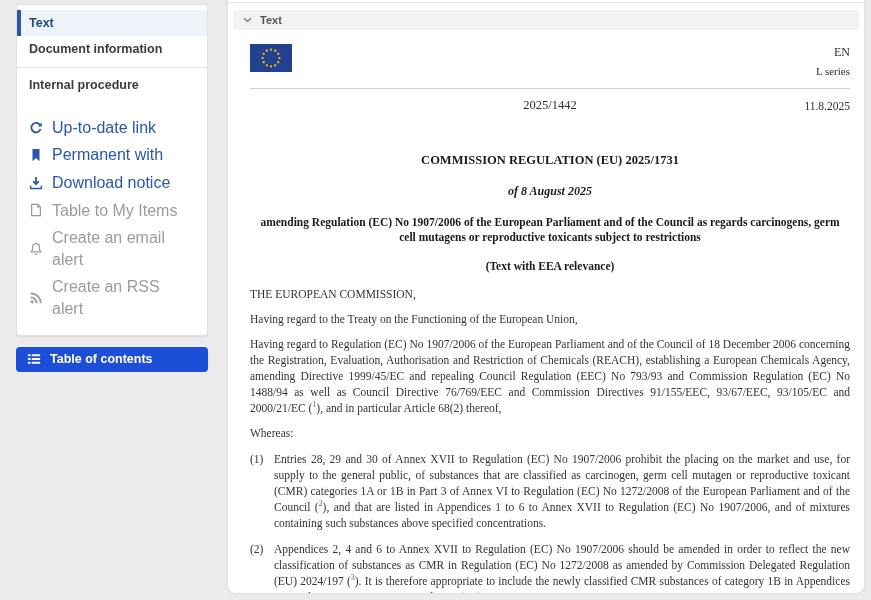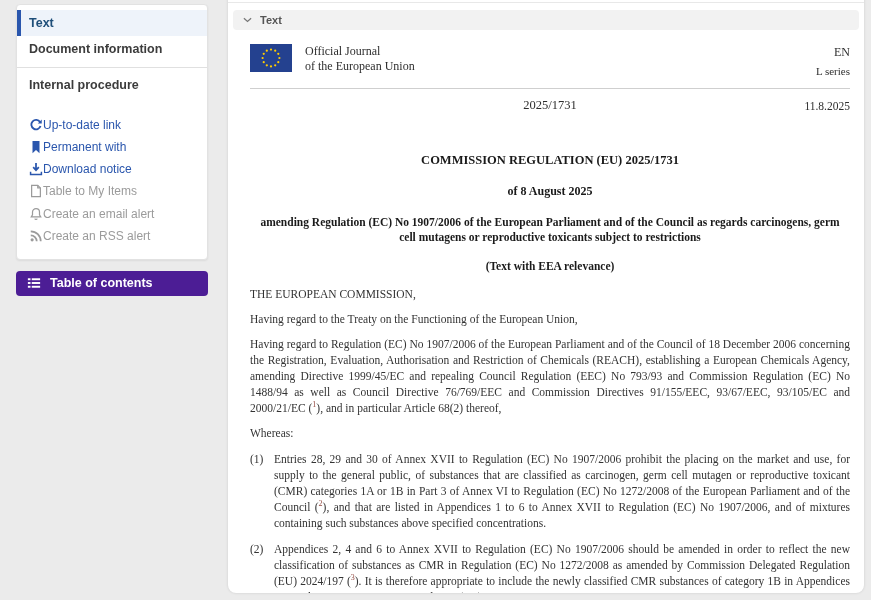--- a/index.html
+++ b/index.html
@@ -30,35 +30,35 @@
   }
   .nav-item.active {
     color:#1e4e79;
     background:#eef3fa;
     border-left:4px solid #2a56ad;
     padding-left:8px;
   }
   .side-divider { border-top:1px solid #e0e0e0; margin:4px 0; }
   .side-links { margin-top:16px; }
   .side-link {
-    display:flex; align-items:center; 
+    display:flex; align-items:center; gap:9px;
     padding:3px 12px;
-    font-size:12px;
+    font-size:16px;
     color:#2a56ad;
     text-decoration:none;
     cursor:pointer;
     line-height:1.35;
   }
   .side-link.disabled { color:#9b9b9b; }
   .side-link .ic { width:14px; height:14px; flex:none; display:inline-flex; }
   .toc-btn {
     margin-top:11px;
     width:192px; height:25px;
     display:flex; align-items:center; gap:9px;
-    background:#4c1d95;
+    background:#1d4ed8;
     color:#ffffff;
     border:none; border-radius:4px;
     padding:0 11px;
     font-family:"Liberation Sans", sans-serif;
     font-size:12.5px; font-weight:bold;
     cursor:pointer;
   }
   .toc-btn .ic { width:14px; height:14px; display:inline-flex; }
 
   
@@ -92,21 +92,21 @@
   .oj-header { display:flex; align-items:flex-start; margin-top:12px; }
   .flag { width:42px; height:28px; flex:none; }
   .oj-title { margin-left:13px; font-size:12px; line-height:15px; color:#2e2e2e; }
   .oj-right { margin-left:auto; text-align:right; }
   .oj-lang { font-size:12px; color:#2e2e2e; }
   .oj-series { font-size:11px; margin-top:3px; color:#2e2e2e; }
   .oj-rule { border:none; border-top:1px solid #cfcfcf; margin:9px 0 0; }
   .docmeta { position:relative; text-align:center; margin-top:8px; font-size:12.5px; color:#2e2e2e; }
   .docmeta .docdate { position:absolute; right:0; top:1px; font-size:11.5px; }
   .t1 { text-align:center; font-weight:bold; font-size:12.5px; color:#1a1a1a; margin-top:39px; }
-  .t2 { text-align:center; font-weight:bold; font-size:12px; color:#1a1a1a; margin-top:15px; }
+  .t2 { text-align:center; font-weight:bold; font-size:12px; color:#1a1a1a; margin-top:15px;font-style:italic; }
   .t3 { text-align:center; font-weight:bold; font-size:11.5px; line-height:15px; color:#1a1a1a; margin-top:16px; padding:0 6px; }
   .t4 { text-align:center; font-weight:bold; font-size:11.5px; color:#1a1a1a; margin-top:13px; }
   .para { margin-top:9px; text-align:justify; }
   .para.first { margin-top:12px; text-align:left; }
   .recital { display:flex; margin-top:10px; }
   .rnum { width:24px; flex:none; }
   .rtext { flex:1; text-align:justify; }
   sup.fn {
     font-size:8px; line-height:0; vertical-align:super;
     color:#944a41; cursor:pointer;
@@ -225,33 +225,29 @@
           <circle cx="40.4" cy="26" r="1.6" fill="#ffcc00"></circle>
             <circle cx="36" cy="30.4" r="1.6" fill="#ffcc00"></circle>
           <circle cx="30" cy="32" r="1.6" fill="#ffcc00"></circle>
             <circle cx="24" cy="30.4" r="1.6" fill="#ffcc00"></circle>
           <circle cx="19.6" cy="26" r="1.6" fill="#ffcc00"></circle>
             <circle cx="18" cy="20" r="1.6" fill="#ffcc00"></circle>
           <circle cx="19.6" cy="14" r="1.6" fill="#ffcc00"></circle>
             <circle cx="24" cy="9.6" r="1.6" fill="#ffcc00"></circle>
         </svg>
       </span>
-      <div class="oj-title">
-        <div>Official Journal</div>
-        <div>of the European Union</div>
-      </div>
       <div class="oj-right">
         <div class="oj-lang">EN</div>
         <div class="oj-series">L series</div>
       </div>
     </div>
     <hr class="oj-rule">
 
     <div class="docmeta">
-      <span class="docnum">2025/1731</span>
+      <span class="docnum">2025/1442</span>
       <span class="docdate">11.8.2025</span>
     </div>
 
     <div class="t1">COMMISSION REGULATION (EU) 2025/1731</div>
     <div class="t2">of 8 August 2025</div>
     <div class="t3">amending Regulation (EC) No 1907/2006 of the European Parliament and of the Council as regards carcinogens, germ cell mutagens or reproductive toxicants subject to restrictions</div>
     <div class="t4">(Text with EEA relevance)</div>
 
     <p class="para first">THE EUROPEAN COMMISSION,</p>
     <p class="para">Having regard to the Treaty on the Functioning of the European Union,</p>

